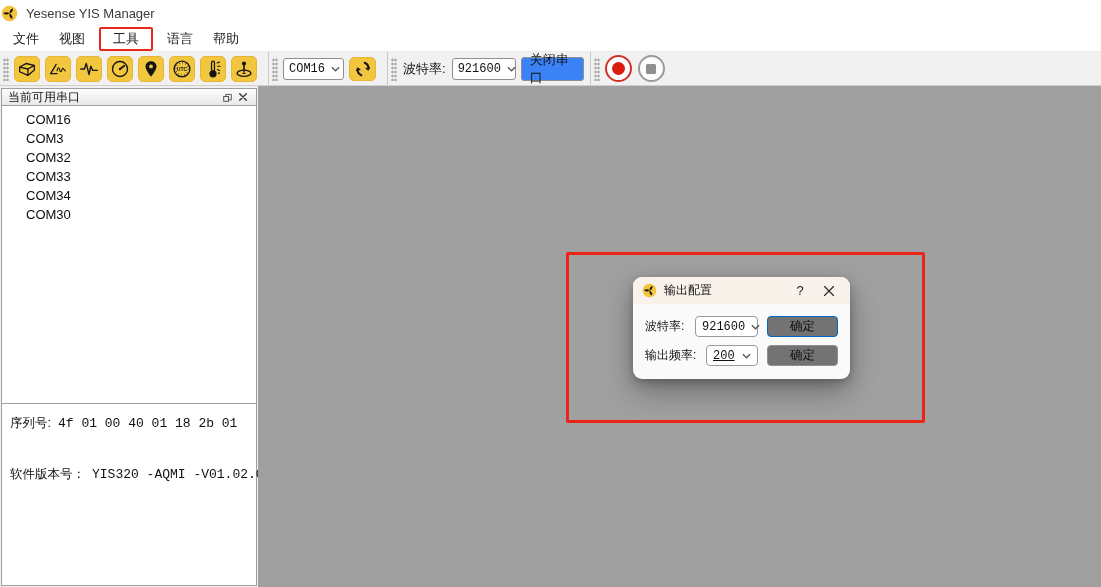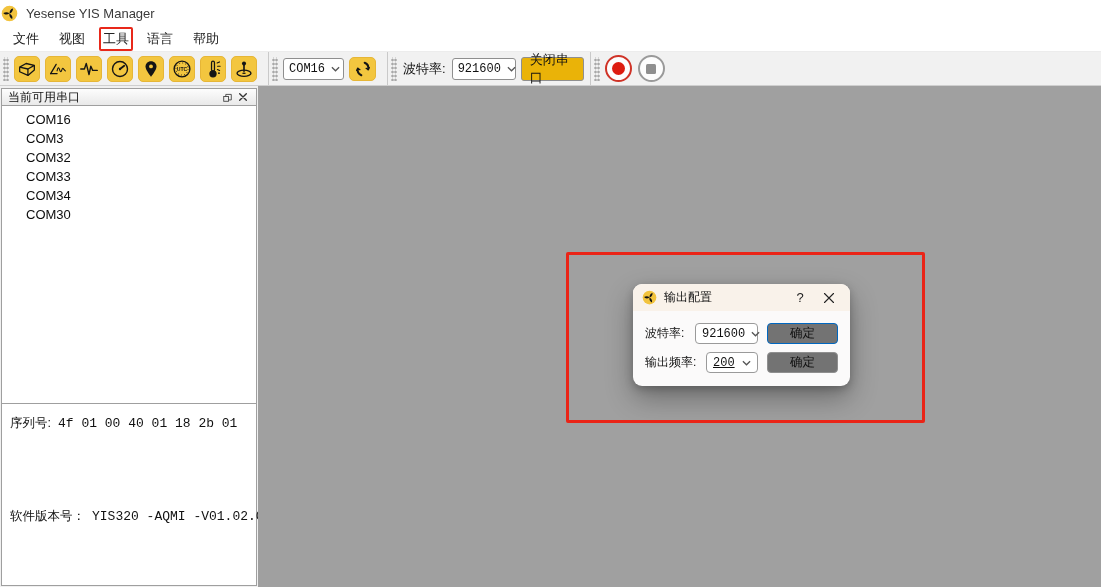--- a/index.html
+++ b/index.html
@@ -8,37 +8,37 @@
     font-family:"Liberation Sans","DejaVu Sans",sans-serif;
     background:#ffffff; position:relative; color:#1a1a1a;
   }
   
   .titlebar { height:26px; display:flex; align-items:center; gap:8px; padding-left:1px; background:#fff; }
   .titlebar .title { font-size:13px; color:#3a3a3a; }
   .logo { border-radius:50%; flex:0 0 auto; }
   
   .menubar { height:26px; display:flex; align-items:center; padding-left:7px; background:#fff; border-bottom:1px solid #ececec; }
   .menu-item { font-size:13px; color:#222; padding:3px 6px; margin-right:8px; border-radius:2px; }
-  .menu-item.annotated { border:2px solid #e8281a; padding:1px 2px; }
+  .menu-item.annotated { border:2px solid #e8281a; padding:1px 12px; }
   
   .toolbar { height:34px; background:#f1f1f1; border-bottom:1px solid #cfcfcf; display:flex; align-items:center; }
   .tb-group { display:flex; align-items:center; height:100%; padding-right:6px; }
   .tb-group + .tb-group { border-left:1px solid #c9c9c9; }
   .drag-handle { width:6px; height:24px; margin:0 5px 0 3px; flex:0 0 auto;
     background-image:radial-gradient(#a8a8a8 1px, transparent 1.2px);
     background-size:3px 4px; background-position:0 1px; }
   .tool-btn { width:26px; height:26px; background:#f3c63f; border:1px solid #e6b637; border-radius:5px;
     display:flex; align-items:center; justify-content:center; margin-right:5px; flex:0 0 auto; }
   .tool-btn svg { display:block; }
   .combo { background:#fff; border:1px solid #8f8f8f; border-radius:3px; height:22px;
     display:flex; align-items:center; justify-content:space-between; padding:0 5px;
     font-family:"Liberation Mono","DejaVu Sans Mono",monospace; font-size:12px; color:#111; }
   .combo .chev { margin-left:6px; display:flex; }
   .tb-label { font-size:13px; margin:0 6px 0 1px; color:#111; }
-  .btn-plain { height:24px; padding:0 8px; background:#eab308; border:1px solid #8f8f8f; border-radius:3px;
+  .btn-plain { height:24px; padding:0 8px; background:#3b82f6; border:1px solid #8f8f8f; border-radius:3px;
     font-size:13px; color:#111; display:flex; align-items:center; justify-content:center; }
   .round-btn { width:27px; height:27px; border-radius:50%; background:#fdfdfd;
     display:flex; align-items:center; justify-content:center; margin-right:6px; }
   .rec { border:2px solid #cf3327; }
   .rec .dot { width:13px; height:13px; border-radius:50%; background:#dd1c10; }
   .stp { border:2px solid #9a9a9a; }
   .stp .sq { width:10px; height:10px; border-radius:1.5px; background:#8f8f8f; }
   
   .content { display:flex; height:501px; }
   .dock { width:258px; background:#f0f0f0; display:flex; flex-direction:column; }
@@ -47,27 +47,27 @@
   .dock-header .flex { flex:1; }
   .hdr-ico { display:flex; align-items:center; justify-content:center; width:16px; height:14px; }
   .port-list { flex:0 0 298px; margin:0 1px; background:#fff; border:1px solid #9f9f9f; border-top:none; padding-top:4px; overflow:hidden; }
   .port-item { height:19px; line-height:19px; padding-left:24px; font-size:13px; color:#0d0d0d; }
   .info-header { height:19px; margin:1px 1px 0 1px; background:linear-gradient(#fdfdfd,#e9e9e9);
     border:1px solid #9f9f9f; display:flex; align-items:center; padding-left:6px; font-size:12px; color:#111; }
   .info-body { flex:1; margin:0 1px 1px 1px; background:#fff; border:1px solid #9f9f9f; border-top:none;
     padding:11px 8px 0 8px; }
   .info-row { display:flex; gap:7px; align-items:baseline; font-size:12.5px; color:#111; white-space:nowrap; }
   .mono { font-family:"Liberation Mono","DejaVu Sans Mono",monospace; font-size:13px; }
-  .version-row { margin-top:76px; }
+  .version-row { margin-top:34px; }
   .main { flex:1; background:#a0a0a0; position:relative; }
   
   .annot-rect { position:absolute; left:566px; top:252px; width:359px; height:171px;
     border:3px solid #ea2417; border-radius:2px; z-index:20; pointer-events:none; }
   
-  .dialog { position:absolute; left:633px; top:284px; width:217px; height:102px;
+  .dialog { position:absolute; left:633px; top:277px; width:217px; height:102px;
     background:#fbfafa; border-radius:9px; z-index:10;
     box-shadow:0 12px 28px rgba(0,0,0,.32), 0 3px 8px rgba(0,0,0,.22); }
   .dlg-titlebar { height:27px; background:#f9f2ea; border-radius:9px 9px 0 0;
     display:flex; align-items:center; gap:7px; padding:0 10px 0 9px; }
   .dlg-title { font-size:12px; flex:1; color:#111; }
   .dlg-help { width:22px; text-align:center; font-size:13px; color:#222; }
   .dlg-close { width:22px; display:flex; justify-content:center; }
   .dlg-body { padding:12px 12px 0 12px; display:flex; flex-direction:column; gap:8px; }
   .dlg-row { display:flex; align-items:center; height:21px; }
   .dlg-label { font-size:12px; color:#111; flex:1; }

